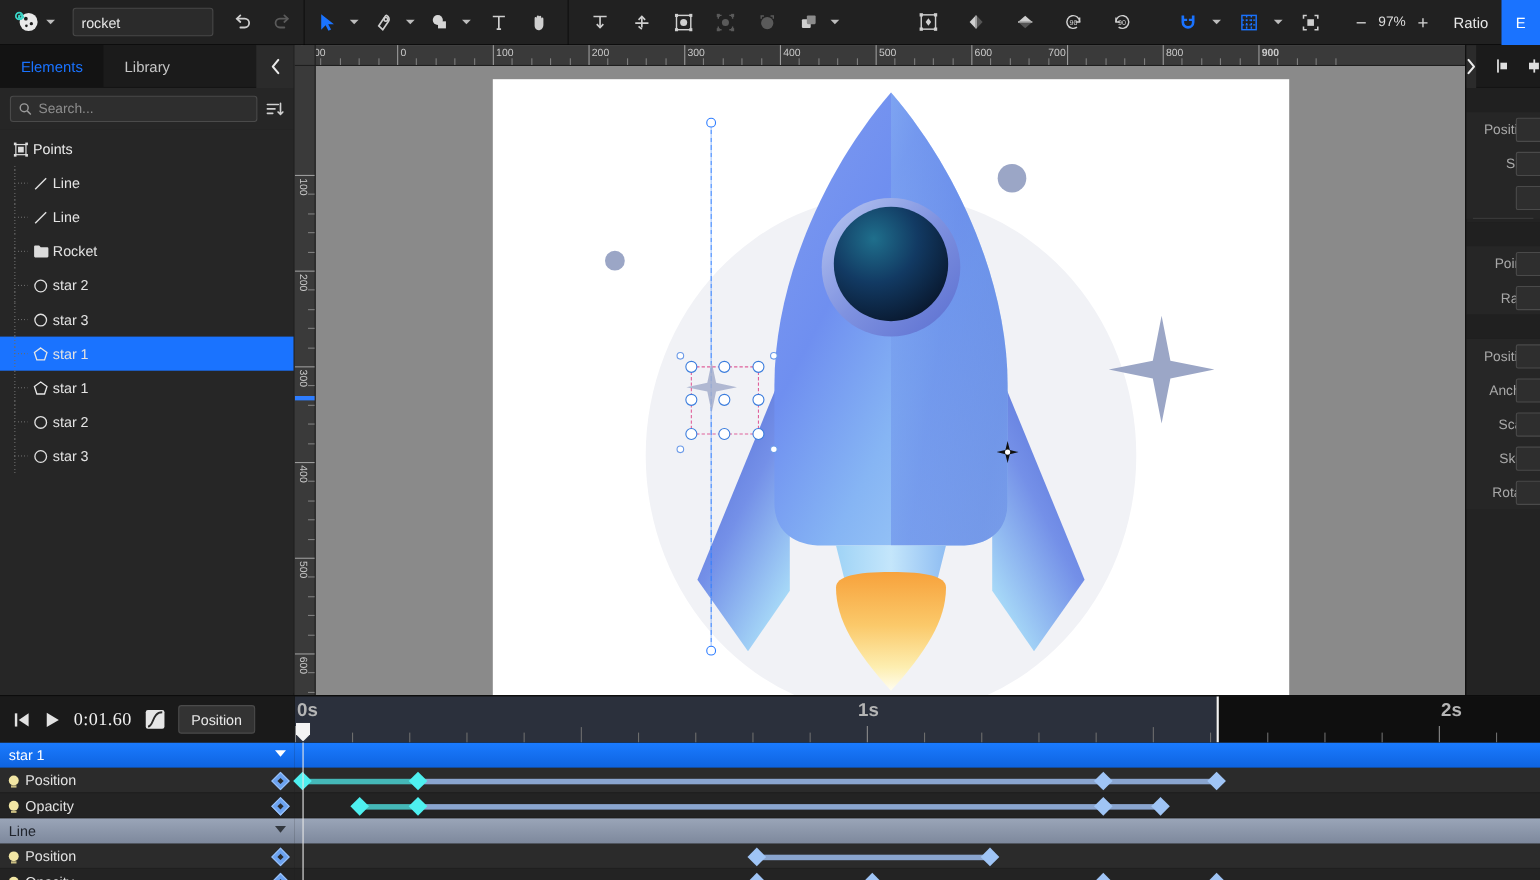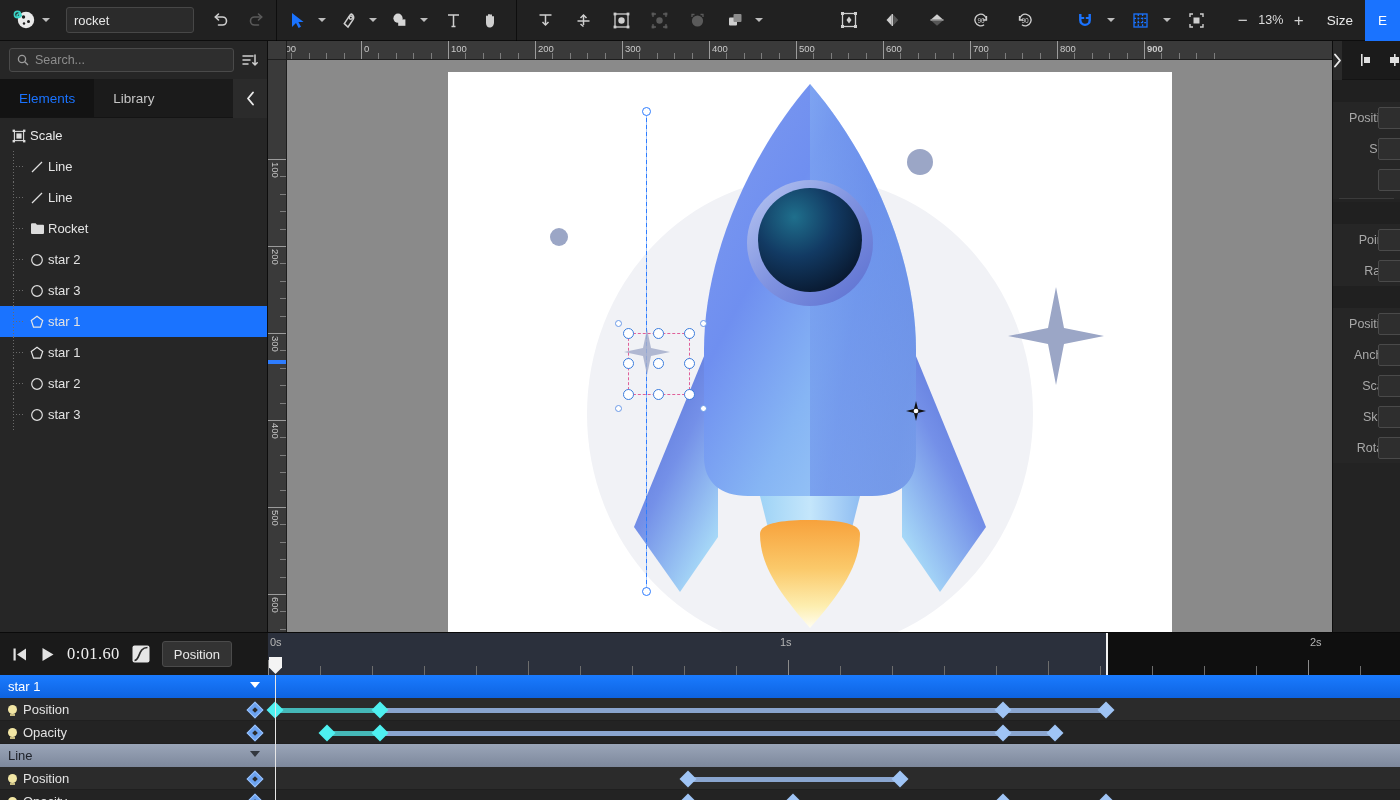--- a/index.html
+++ b/index.html
@@ -131,21 +131,21 @@
   #time-display { font-size:16.5px; color:#f0f0f0; letter-spacing:.4px;
                   font-family:Liberation Serif, serif; }
   #animate-btn { height:26px; padding:0 11px; background:#333; border:1px solid #4b4b4b;
                  border-radius:3px; color:#e8e8e8; font-size:13px; display:flex; align-items:center;
                  cursor:pointer;}
   #tl-ruler { position:absolute; left:268px; top:0; width:1132px; height:42px;
               background:#0f0f0f; overflow:hidden; }
   #tl-ruler-active { position:absolute; left:0; top:0; height:42px; background:#2b303c; }
   .tl-tick { position:absolute; bottom:0; width:1px; height:9px; background:#6d6d6d; }
   .tl-tick.big { height:15px; background:#8b8b8b; }
-  .tl-lbl { position:absolute; top:3px; font-size:11px; color:#b5b5b5; }
+  .tl-lbl { position:absolute; top:3px; font-size:17px; color:#b5b5b5;font-weight:bold; }
   #tl-end-mark { position:absolute; top:0; width:1.5px; height:42px; background:#f2f2f2;}
   #playhead-head { position:absolute; top:24px; width:13px; height:17px; background:#f4f4f4;
       clip-path: polygon(0 0, 100% 0, 100% 62%, 50% 100%, 0 62%); z-index:8;}
   #playhead-line { position:absolute; top:42px; width:1px; height:126px; background:#e6e6e6; z-index:8;}
 
   #tl-rows { position:absolute; left:0; top:42px; width:1400px; height:126px; overflow:hidden; }
   .tl-row { position:relative; height:23px; display:flex; align-items:center; }
   .tl-row .tl-left { width:268px; height:23px; display:flex; align-items:center; padding-left:8px;
                      position:relative; }
   .tl-row .tl-right { position:absolute; left:268px; top:0; width:1132px; height:23px; }
@@ -363,71 +363,71 @@
       <span class="tb-btn" style="margin-left:8px;">
         <svg width="19" height="19" viewBox="0 0 19 19" fill="none" stroke="currentColor" stroke-width="1.4">
           <path d="M3 6 V3 H6 M13 3 H16 V6 M16 13 V16 H13 M6 16 H3 V13"></path>
           <rect x="6.5" y="6.5" width="6" height="6" fill="currentColor" stroke="none"></rect>
         </svg>
       </span>
     </div>
 
     <div class="tb-group" style="gap:1px; margin-left:10px;">
       <span class="zoomsign">−</span>
-      <span class="zoomtxt">13%</span>
+      <span class="zoomtxt">97%</span>
       <span class="zoomsign">+</span>
     </div>
 
-    <div id="save-btn">Size</div>
+    <div id="save-btn">Ratio</div>
     <div id="export-btn">E</div>
   </div>
 
   <div id="leftpanel">
+    <div id="left-tabs">
+      <div class="ltab active">Elements</div>
+      <div class="ltab">Library</div>
+      <div id="collapse-left">
+        <svg width="9" height="15" viewBox="0 0 9 15" fill="none" stroke="#eaeaea" stroke-width="1.9" stroke-linecap="round" stroke-linejoin="round">
+            <path d="M7 1.5 L2 7.5 L7 13.5"></path>
+          </svg>
+      </div>
+    </div>
+
     <div id="search-row">
       <div id="search-box">
         <span style="display:flex;">
           <svg width="12" height="12" viewBox="0 0 12 12" fill="none" stroke="#9b9b9b" stroke-width="1.3">
             <circle cx="5" cy="5" r="3.6"></circle>
               <path d="M7.8 7.8 L11 11"></path>
           </svg>
         </span>
         <input type="text" placeholder="Search..." style="">
       </div>
       <span id="sort-icon">
         <svg width="16" height="14" viewBox="0 0 16 14" fill="none" stroke="#d0d0d0" stroke-width="1.5" stroke-linecap="round">
           <path d="M1 3 H11 M1 7 H8 M1 11 H6"></path>
             <path d="M13 2 V12 M10.8 9.8 L13 12 L15.2 9.8"></path>
         </svg>
       </span>
     </div>
 
-    <div id="left-tabs">
-      <div class="ltab active">Elements</div>
-      <div class="ltab">Library</div>
-      <div id="collapse-left">
-        <svg width="9" height="15" viewBox="0 0 9 15" fill="none" stroke="#eaeaea" stroke-width="1.9" stroke-linecap="round" stroke-linejoin="round">
-            <path d="M7 1.5 L2 7.5 L7 13.5"></path>
-          </svg>
-      </div>
-    </div>
-
     <div id="layers">
         <div class="layer root">
           <span style="width:8px"></span>
           <span class="lyr-ico">
             <svg width="14" height="14" viewBox="0 0 14 14" fill="none" stroke="#dcdcdc" stroke-width="1.1">
               <rect x="2.4" y="2.4" width="9.2" height="9.2"></rect>
               <rect x="4.4" y="4.4" width="5.2" height="5.2" fill="#dcdcdc" stroke="none"></rect>
               <rect x="0.6" y="0.6" width="2.4" height="2.4" fill="#dcdcdc" stroke="none"></rect>
               <rect x="11" y="0.6" width="2.4" height="2.4" fill="#dcdcdc" stroke="none"></rect>
               <rect x="0.6" y="11" width="2.4" height="2.4" fill="#dcdcdc" stroke="none"></rect>
               <rect x="11" y="11" width="2.4" height="2.4" fill="#dcdcdc" stroke="none"></rect>
             </svg>
           </span>
-          <span class="lyr-name">Scale</span>
+          <span class="lyr-name">Points</span>
         </div>
         <div class="layer">
           <span class="indent"></span>
           <span class="lyr-ico">
             <svg width="14" height="14" viewBox="0 0 14 14">
               <path d="M2 12 L12 2" stroke="#e0e0e0" stroke-width="1.3"></path>
             </svg>
           </span>
           <span class="lyr-name">Line</span>
         </div>
@@ -643,21 +643,21 @@
         <div class="rl-minor" style="left: 563px;"></div>
         <div class="rl-minor" style="left: 580px;"></div>
         <div class="rl-minor" style="left: 598px;"></div>
         <div class="rl-major" style="left: 615px;"></div>
         <div class="rl-lbl" style="left: 618px;">600</div>
         <div class="rl-minor" style="left: 632px;"></div>
         <div class="rl-minor" style="left: 650px;"></div>
         <div class="rl-minor" style="left: 667px;"></div>
         <div class="rl-minor" style="left: 685px;"></div>
         <div class="rl-major" style="left: 702px;"></div>
-        <div class="rl-lbl" style="left: 705px;">700</div>
+        <div class="rl-lbl" style="left: 685px;">700</div>
         <div class="rl-minor" style="left: 719px;"></div>
         <div class="rl-minor" style="left: 737px;"></div>
         <div class="rl-minor" style="left: 754px;"></div>
         <div class="rl-minor" style="left: 772px;"></div>
         <div class="rl-major" style="left: 789px;"></div>
         <div class="rl-lbl" style="left: 792px;">800</div>
         <div class="rl-minor" style="left: 806px;"></div>
         <div class="rl-minor" style="left: 824px;"></div>
         <div class="rl-minor" style="left: 841px;"></div>
         <div class="rl-minor" style="left: 859px;"></div>

